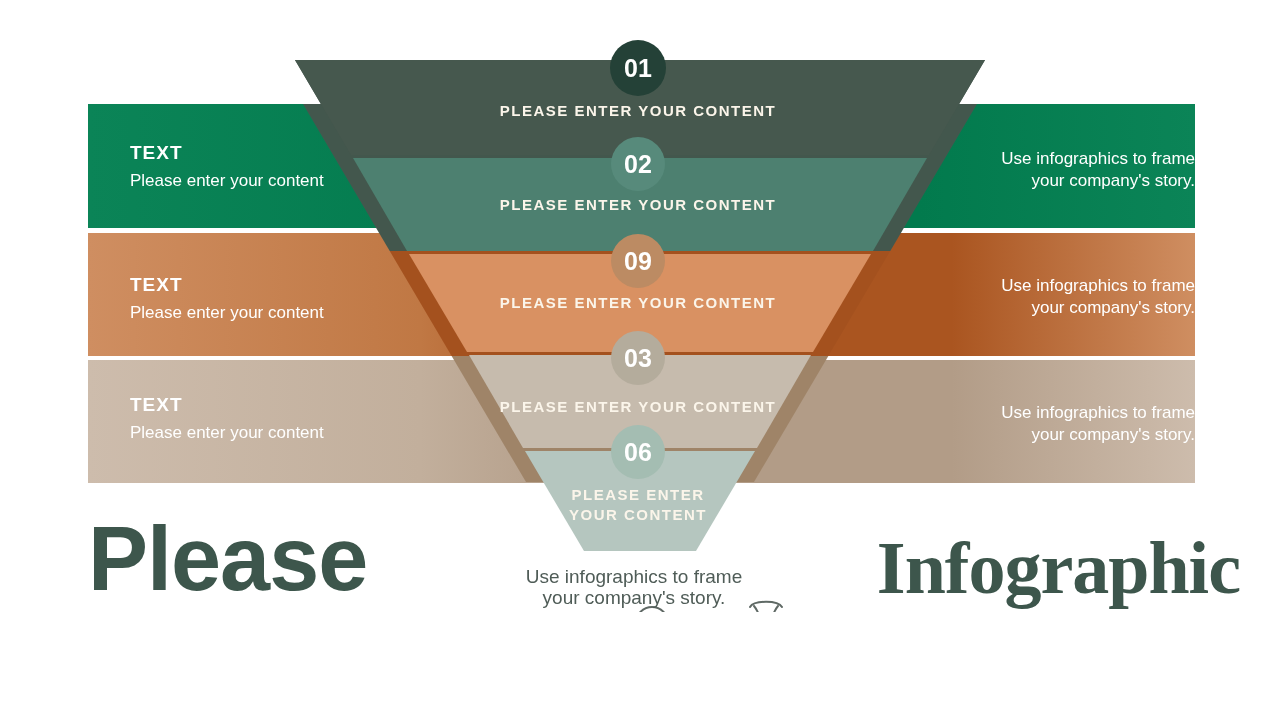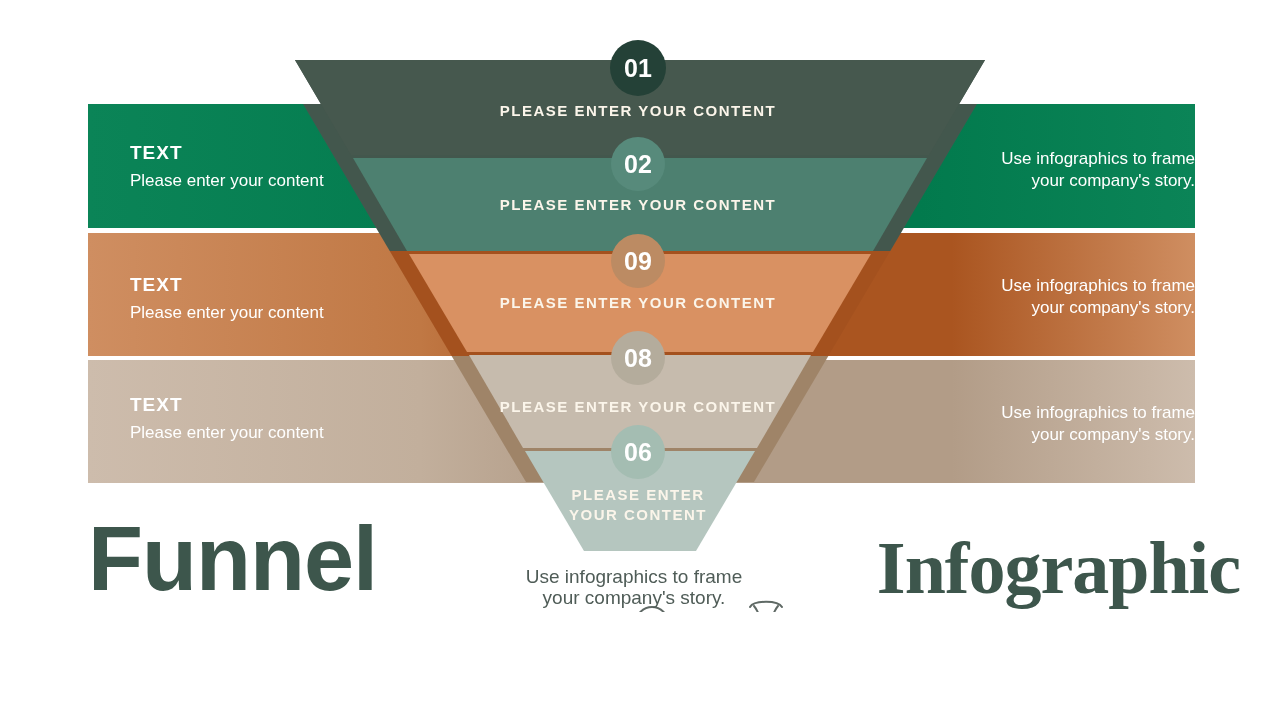--- a/index.html
+++ b/index.html
@@ -118,21 +118,21 @@
         <path d="M670,667 C667,662 672,655 680,649 C700,634 722,626 736,626 C746,626 750,634 746,642 C740,654 718,664 696,669 C685,671 674,671 670,667 Z" fill="#ffffff"></path>
         <path d="M700,648 C703,652 703,656 701,660"></path>
         <path d="M716,640 C719,644 719,649 717,652"></path>
       </g>
     </g>
   </svg>
 
   <div class="abs level-num" style="top:54px">01</div>
   <div class="abs level-num" style="top:150px">02</div>
   <div class="abs level-num" style="top:247px">09</div>
-  <div class="abs level-num" style="top:344px">08</div>
+  <div class="abs level-num" style="top:344px">03</div>
   <div class="abs level-num" style="top:438px">06</div>
 
   <div class="abs level-label" style="top:101px">PLEASE ENTER YOUR CONTENT</div>
   <div class="abs level-label" style="top:195px">PLEASE ENTER YOUR CONTENT</div>
   <div class="abs level-label" style="top:293px">PLEASE ENTER YOUR CONTENT</div>
   <div class="abs level-label" style="top:397px">PLEASE ENTER YOUR CONTENT</div>
   <div class="abs level-label wrap" style="top:485px">PLEASE ENTER YOUR CONTENT</div>
 
   <div class="abs row-heading" style="top:139px">TEXT</div>
   <div class="abs row-sub" style="top:171px">Please enter your content</div>
@@ -148,21 +148,21 @@
     <span>your company's story.</span>
   </div>
 
   <div class="abs row-heading" style="top:391px">TEXT</div>
   <div class="abs row-sub" style="top:423px">Please enter your content</div>
   <div class="abs row-note" style="top:402px">
     <span>Use infographics to frame</span>
     <span>your company's story.</span>
   </div>
 
-  <div class="abs big-title title-left">Funnel</div>
+  <div class="abs big-title title-left">Please</div>
   <div class="abs big-title title-right">Infographic</div>
 
   <div class="abs caption">
     <span>Use infographics to frame</span>
     <span>your company's story.</span>
   </div>
 
 </div>
 
 </body></html>

